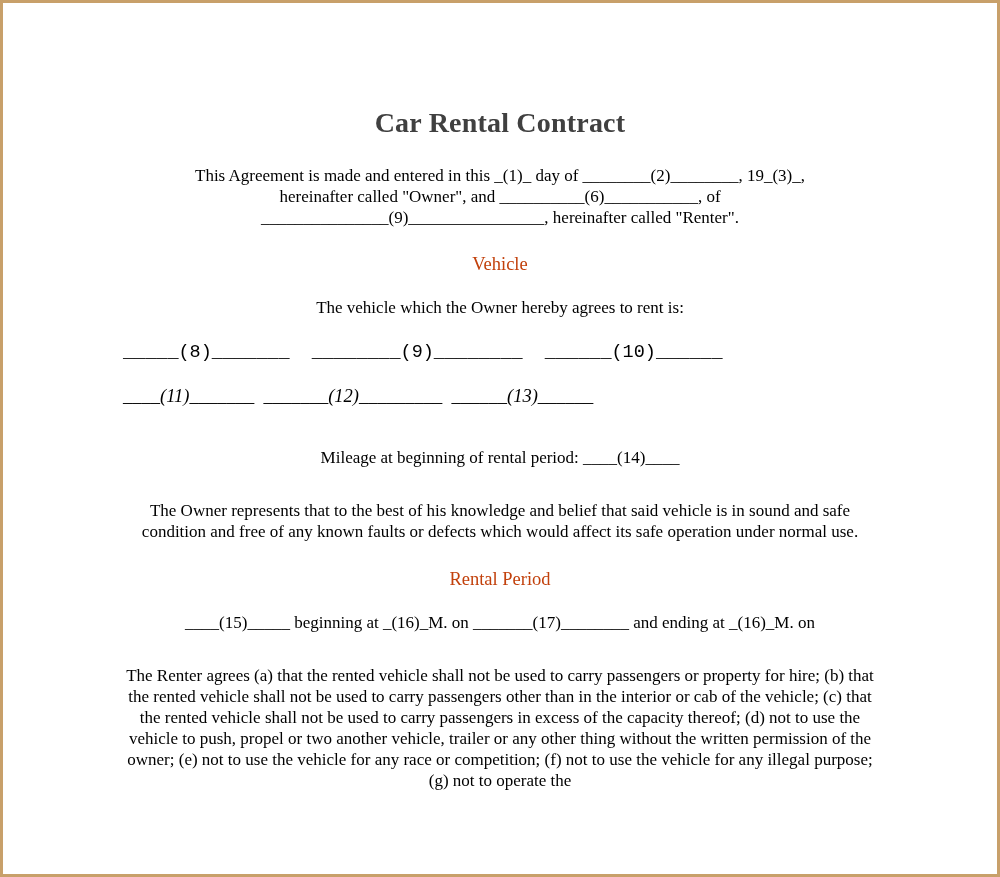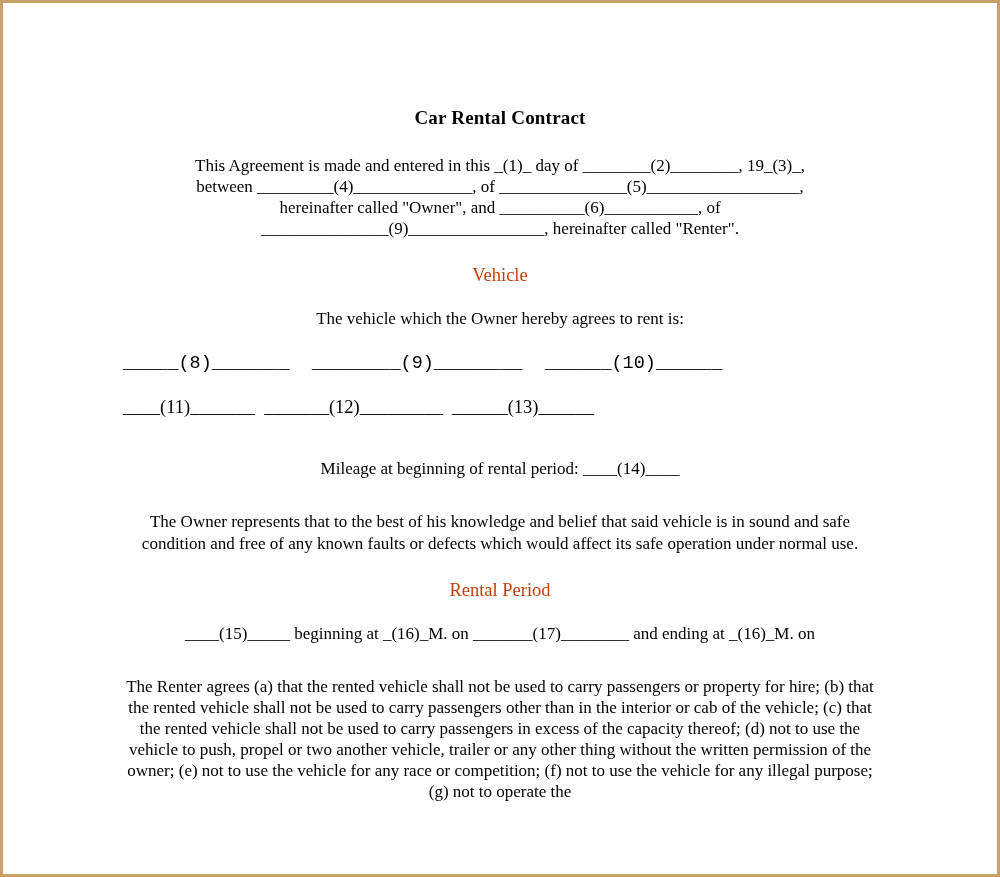--- a/index.html
+++ b/index.html
@@ -24,25 +24,25 @@
   .page-inner {
     box-sizing: border-box;
     width: 100%;
     height: 100%;
     background: #ffffff;
     padding: 104px 120px 0 120px;
     overflow: hidden;
   }
   .doc-title {
     text-align: center;
-    font-size: 19px;
+    font-size: 28px;
     font-weight: bold;
     margin: 0 0 26px 0;
     letter-spacing: 0.2px;
-    color: #000000;
+    color: #404040;
   }
   .para {
     font-size: 17px;
     line-height: 1.24;
     color: #000;
     margin: 0 0 0 0;
     text-align: center;
   }
   .para + .para {
     margin-top: 32px;
@@ -54,35 +54,35 @@
     margin: 26px 0 22px 0;
   }
   .blank-row {
     font-size: 18.5px;
     color: #000;
     margin: 0 0 0 0;
     white-space: pre;
   }
   .blank-row + .blank-row {
     margin-top: 23px;
+    font-style: italic;
   }
   .spaced-top-lg { margin-top: 24px; font-family: Liberation Mono, monospace; }
   .spaced-top-md { margin-top: 40px; }
 </style>
 </head>
 <body>
 
 <div class="page-frame">
   <div class="page-inner">
 
     <h1 class="doc-title">Car Rental Contract</h1>
 
     <div class="para">
       <div>This Agreement is made and entered in this _(1)_ day of ________(2)________, 19_(3)_,</div>
-      <div>between _________(4)______________, of _______________(5)__________________,</div>
       <div>hereinafter called "Owner", and __________(6)___________, of</div>
       <div>_______________(9)________________, hereinafter called "Renter".</div>
     </div>
 
     <div class="section-head">Vehicle</div>
 
     <div class="para">The vehicle which the Owner hereby agrees to rent is:</div>
 
     <div class="blank-row spaced-top-lg">_____(8)_______  ________(9)________  ______(10)______</div>
     <div class="blank-row">____(11)_______  _______(12)_________  ______(13)______</div>

